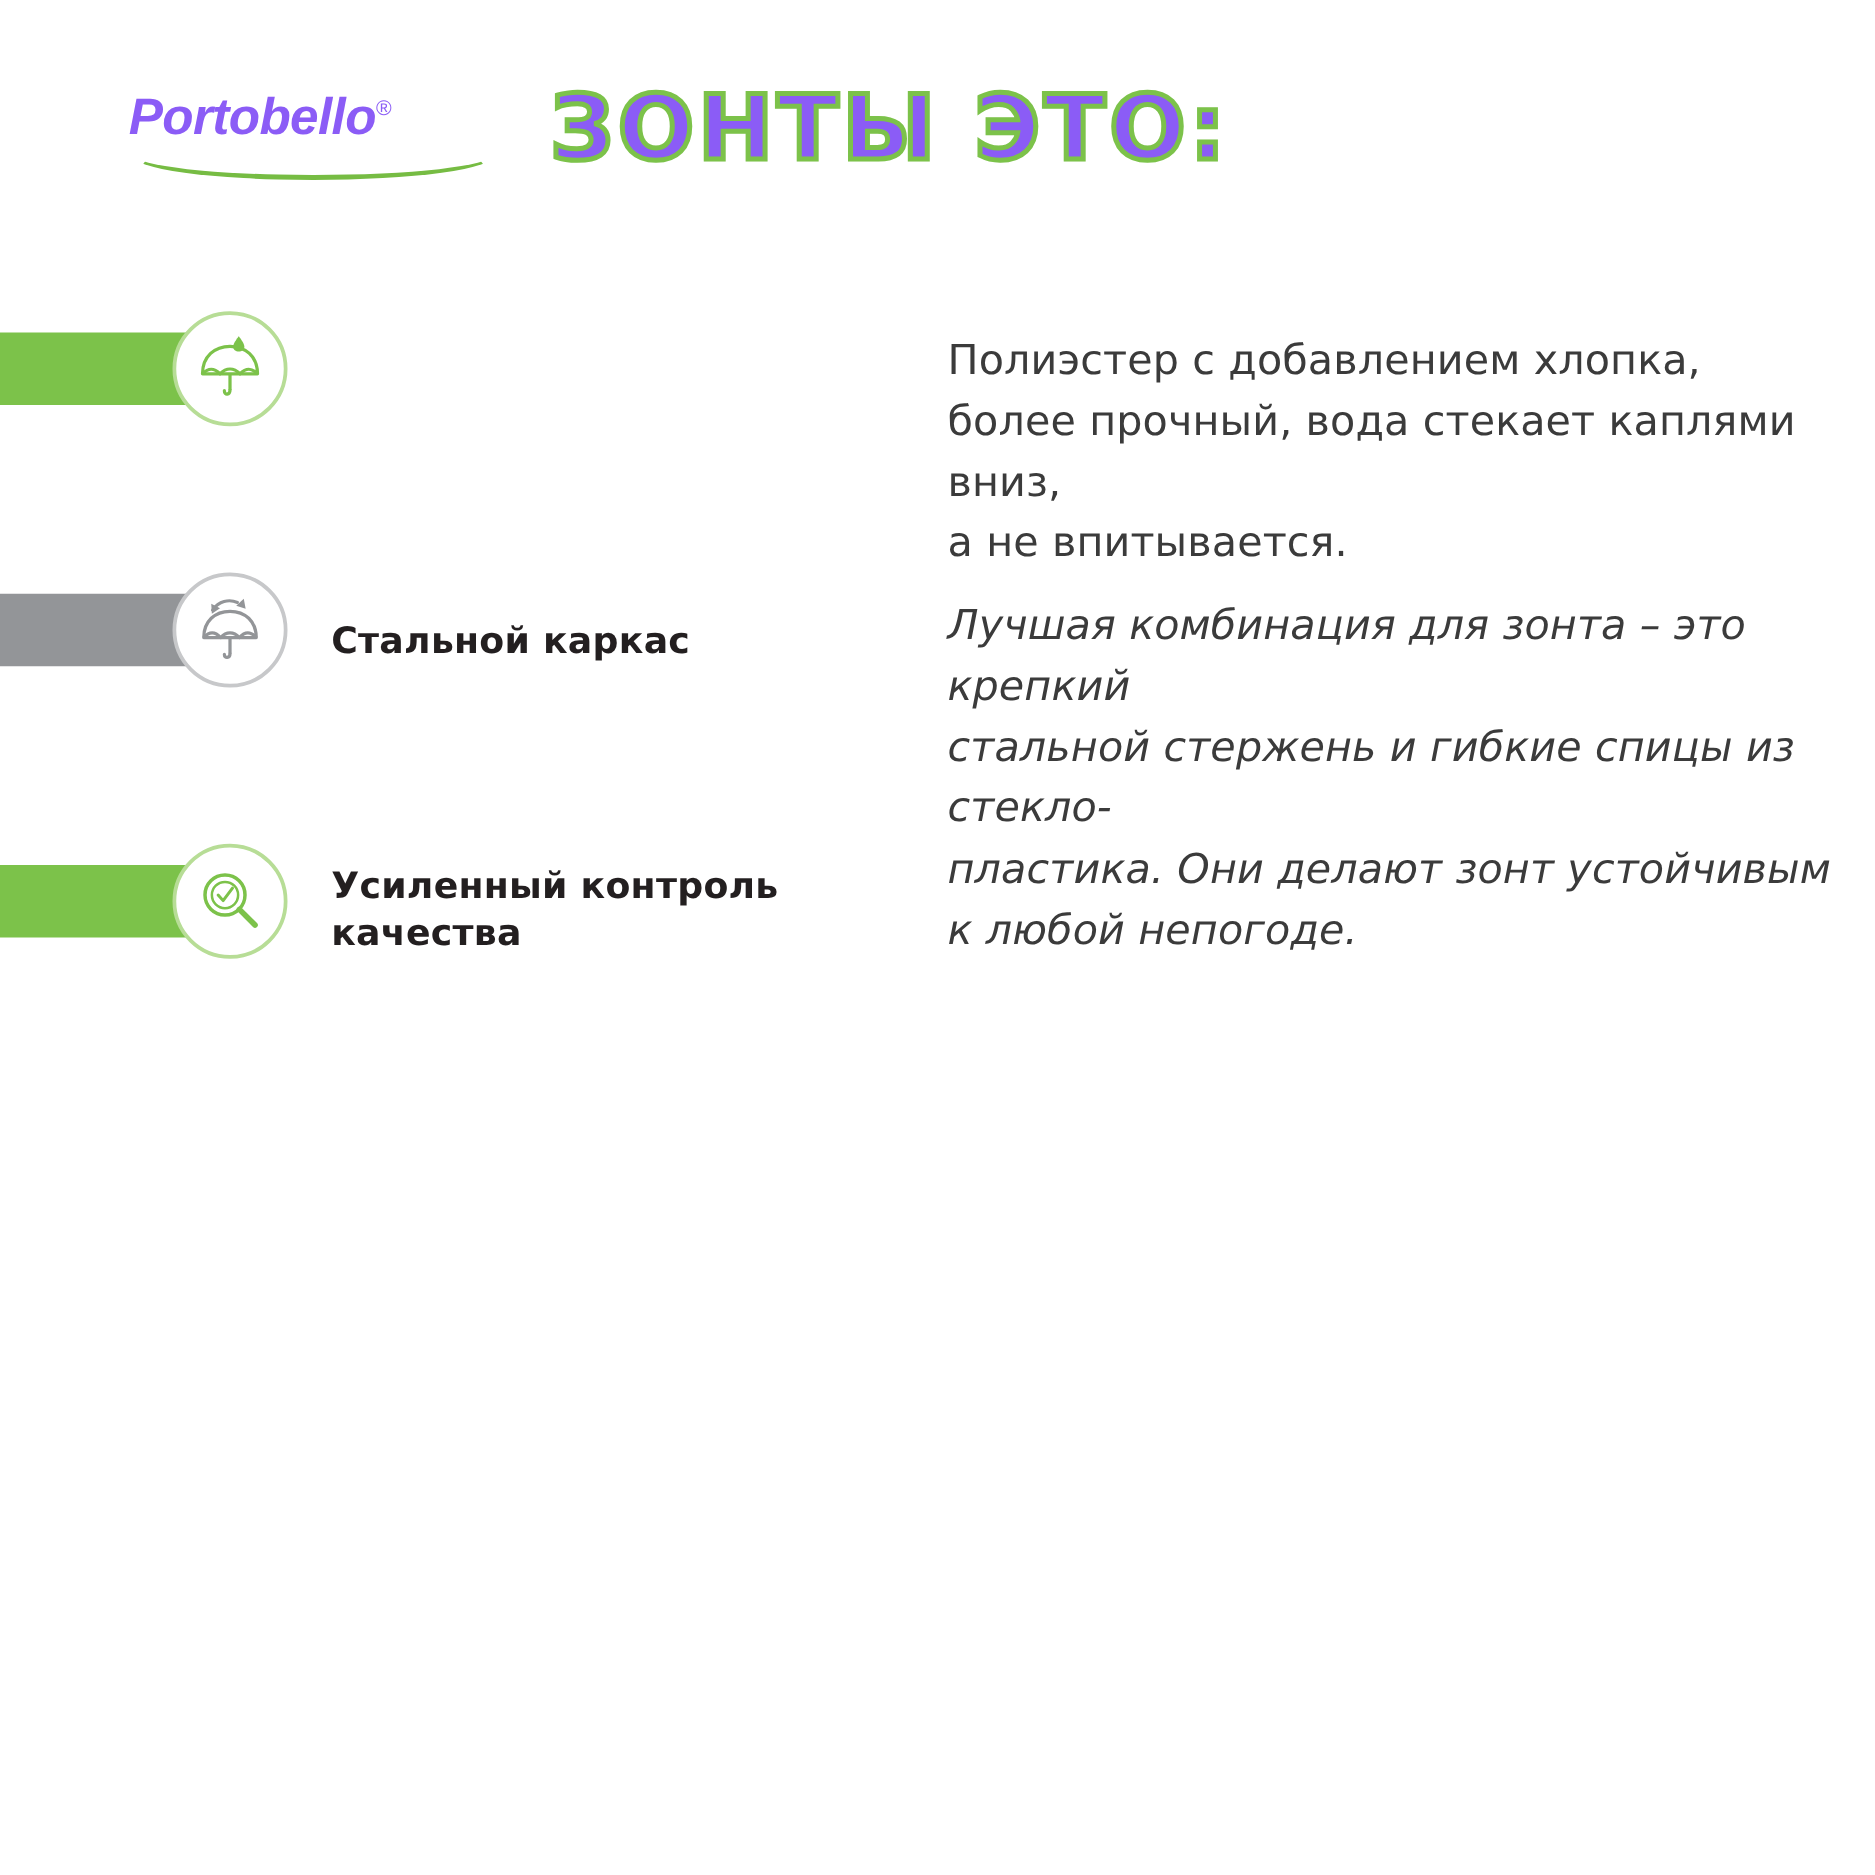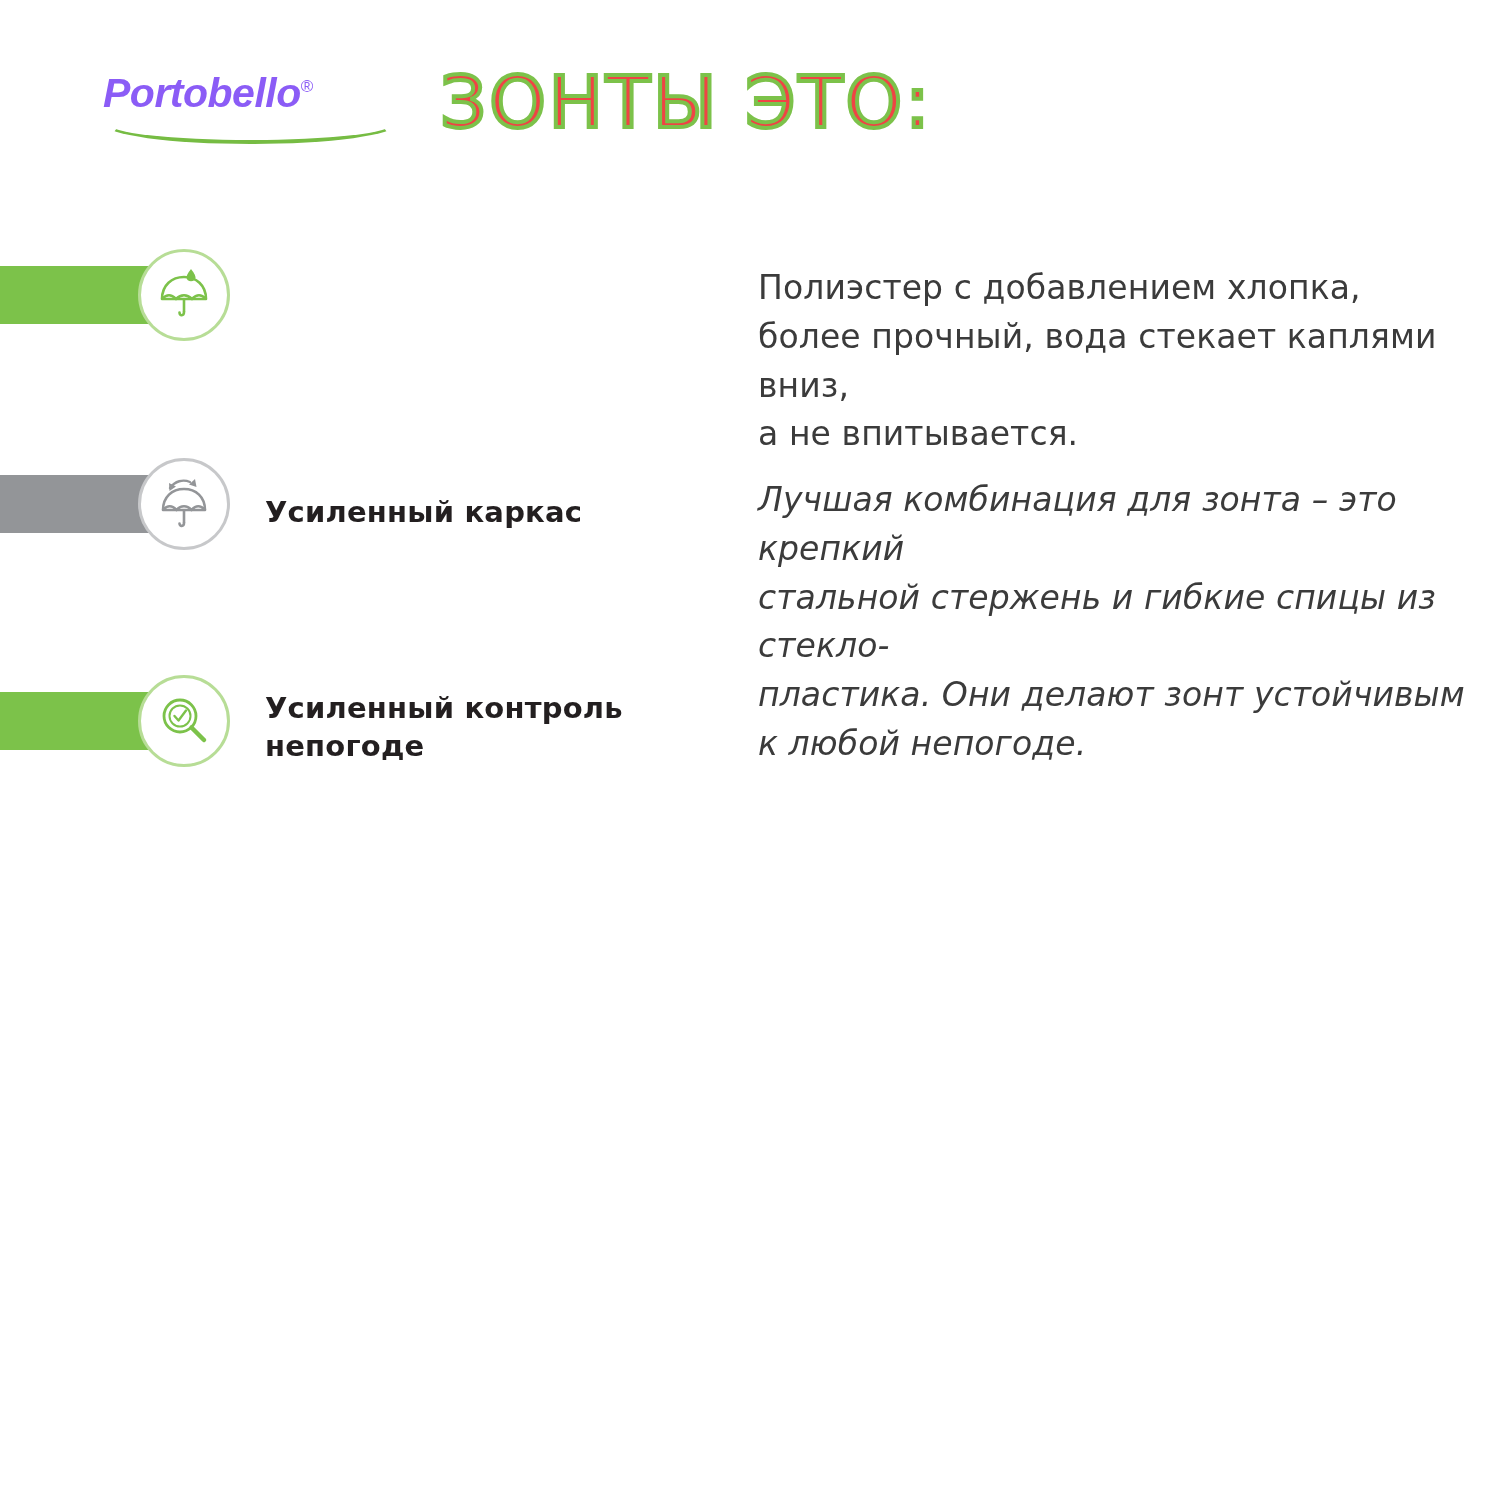--- a/index.html
+++ b/index.html
@@ -60,23 +60,23 @@
     border-left: 3px solid transparent;
     border-right: 3px solid transparent;
     transform: rotate(180deg);
   }
 
   .headline {
     position: absolute;
     left: 440px;
     top: 8px;
     font-size: 72px;
-    font-weight: normal;
+    font-weight: bold;
     letter-spacing: 3px;
-    color: #ef4444;
+    color: #8b5cf6;
     -webkit-text-stroke: 4px #7cc24a;
     text-shadow:
       0 0 0 #7cc24a;
     white-space: nowrap;
     font-family: "DejaVu Sans", "Liberation Sans", sans-serif;
   }
 
   
   .rows {
     position: absolute;
@@ -183,35 +183,35 @@
       <svg width="60" height="60" viewBox="0 0 60 60" aria-hidden="true">
         <path d="M9 36 C9 23 18 15 30 15 C42 15 51 23 51 36 Z" fill="none" stroke="#939598" stroke-width="2.6" stroke-linejoin="round"></path>
         <path d="M9 36 C13.5 31 18 31 22.5 36 C27 31 33 31 37.5 36 C42 31 46.5 31 51 36" fill="none" stroke="#939598" stroke-width="2.6" stroke-linejoin="round"></path>
         <line x1="30" y1="36" x2="30" y2="49" stroke="#939598" stroke-width="2.6"></line>
         <path d="M30 49 C30 52.5 25.5 53 25.5 49.5" fill="none" stroke="#939598" stroke-width="2.6" stroke-linecap="round"></path>
         <path d="M16 14 C21 7 29 5 36 8" fill="none" stroke="#939598" stroke-width="2.4" stroke-linecap="round"></path>
         <polygon points="15,9 15.5,17 22,12.5" fill="#939598"></polygon>
         <polygon points="41,5 35,10.5 42.5,13" fill="#939598"></polygon>
       </svg>
     </div>
-    <div class="title" style="top:42px; white-space:pre-line;">Усиленный каркас</div>
+    <div class="title" style="top:42px; white-space:pre-line;">Стальной каркас</div>
     <div class="desc" style="top:24px;font-style:italic;">Лучшая комбинация для зонта – это крепкий
 стальной стержень и гибкие спицы из стекло-
 пластика. Они делают зонт устойчивым
 к любой непогоде.</div>
   </div>
 
   <div class="row" style="height:200px;">
     <div class="bar green" style="top:22px;"></div>
     <div class="badge green" style="top:5px;">
       <svg width="58" height="58" viewBox="0 0 58 58" aria-hidden="true">
         <circle cx="25" cy="24" r="16" fill="none" stroke="#7cc24a" stroke-width="2.8"></circle>
         <circle cx="25" cy="24" r="10.5" fill="none" stroke="#7cc24a" stroke-width="2"></circle>
         <path d="M19.5 24 L23.5 28.5 L31 18.5" fill="none" stroke="#7cc24a" stroke-width="2.4" stroke-linecap="round" stroke-linejoin="round"></path>
         <line x1="36.5" y1="35.5" x2="49" y2="48" stroke="#7cc24a" stroke-width="4.5" stroke-linecap="round"></line>
       </svg>
     </div>
     <div class="title" style="top:20px; white-space:pre-line;">Усиленный контроль
-непогоде</div>
+качества</div>
     <div class="desc" style="top:20px;"></div>
   </div>
 
 </div>
 
 </body></html>

